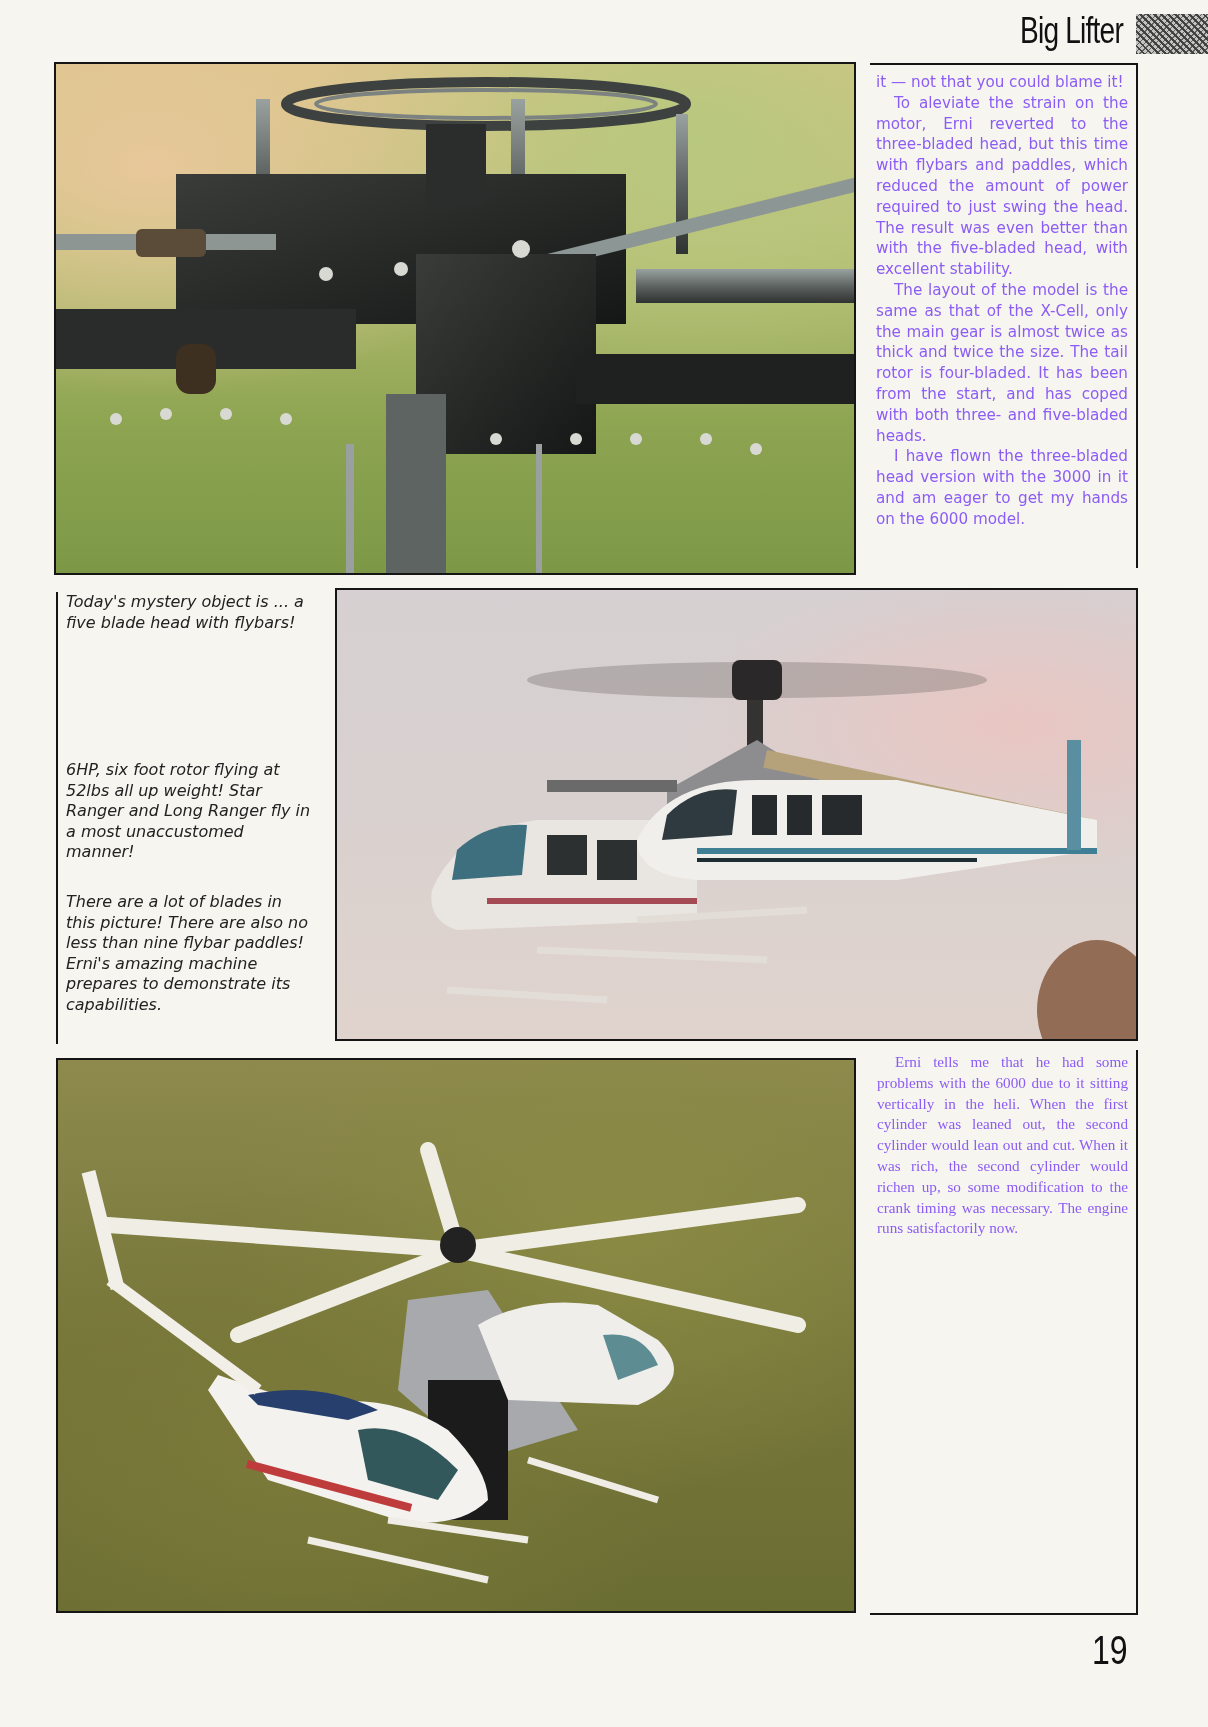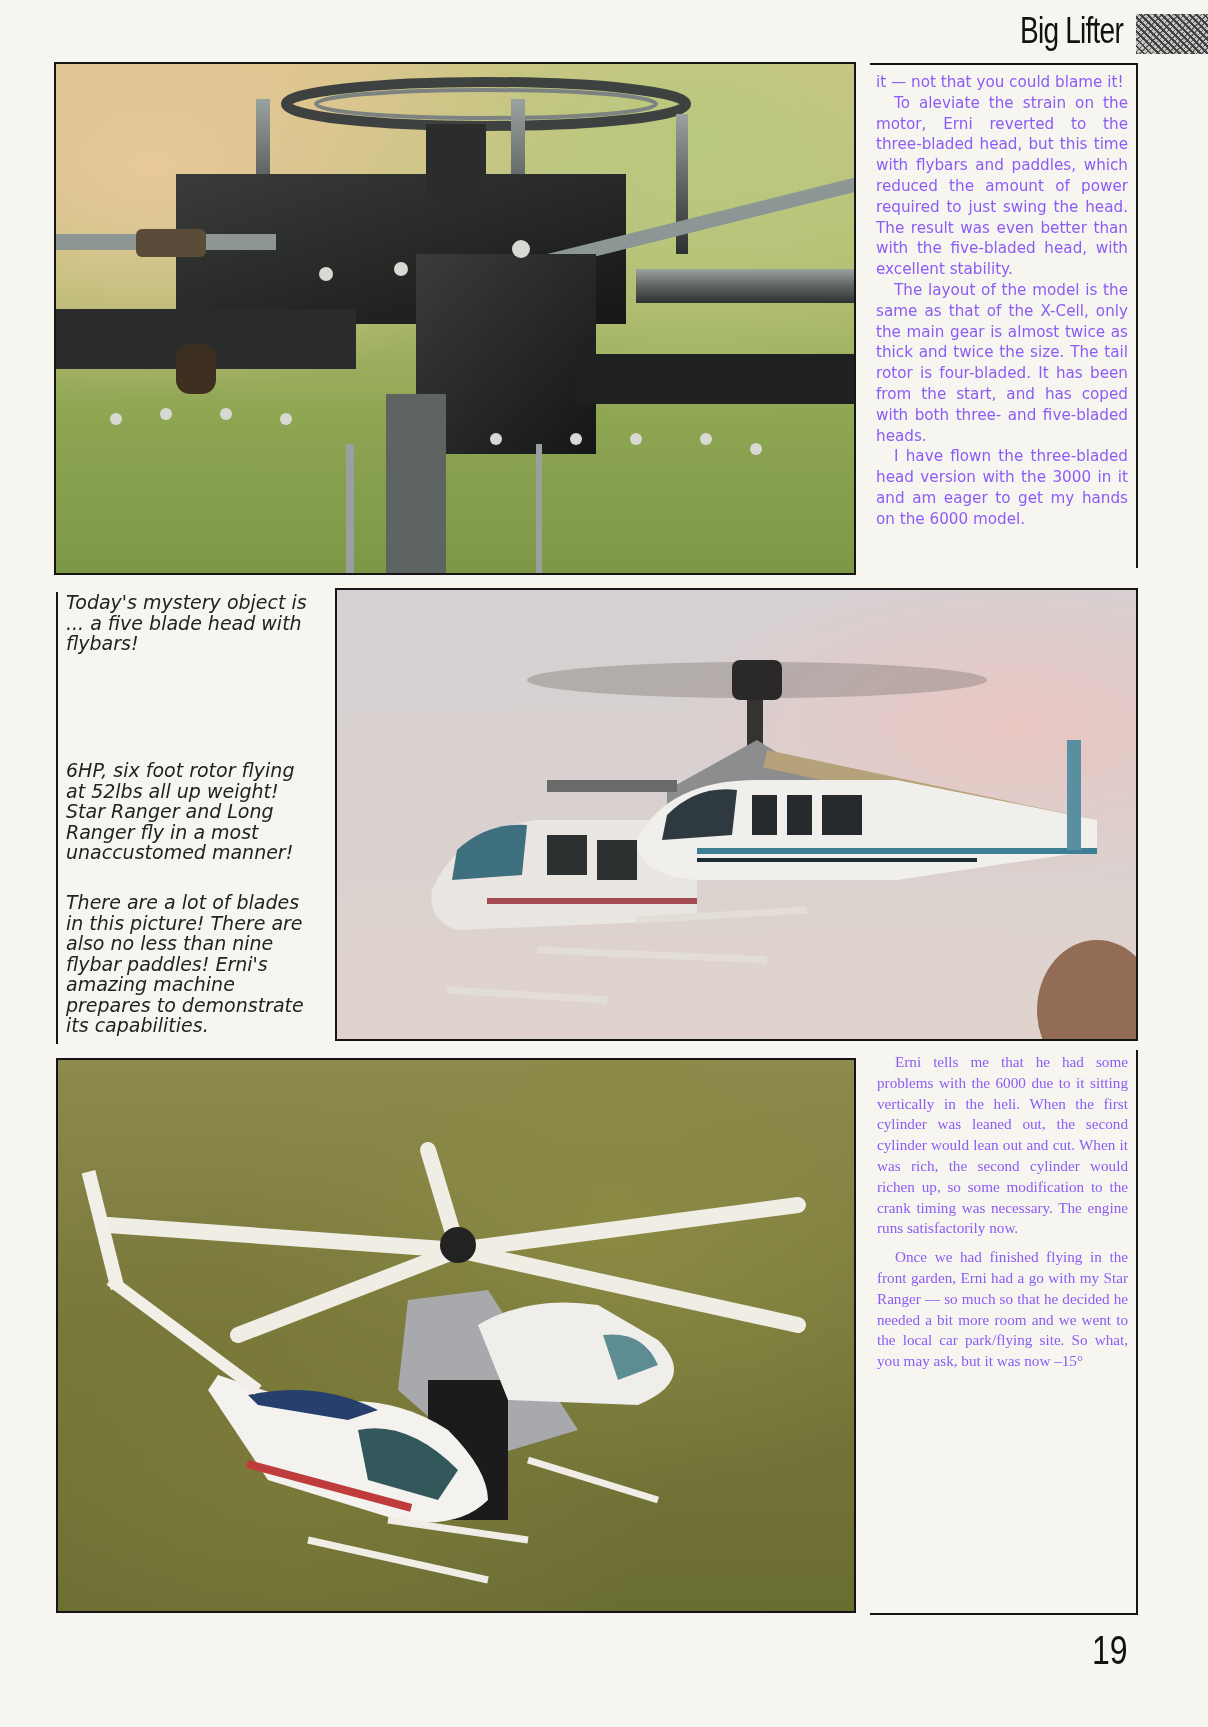--- a/index.html
+++ b/index.html
@@ -52,21 +52,21 @@
   .text-col p { margin: 0; text-indent: 18px; }
   .text-col p.noindent { text-indent: 0; }
   .col-box-top {
     left: 876px; top: 72px; width: 252px;
   }
   .col-box-bottom {
     left: 877px; top: 1052px; width: 251px; font-family: Liberation Serif, serif;
   }
   .rule { position: absolute; background: #151515; }
   .caption {
-    position: absolute; font-style: italic; font-size: 19px; line-height: 20.5px;
+    position: absolute; font-style: italic; font-size: 16px; line-height: 20.5px;
     color: #222; width: 250px; left: 66px;
   }
   .footer-date {
     position: absolute; left: 64px; top: 1724px;
     font-family: "DejaVu Sans", sans-serif; font-weight: bold; font-size: 14px; letter-spacing: 2.5px;
   }
   .page-number {
     position: absolute; left: 1092px; top: 1628px;
     font-family: "Liberation Sans", sans-serif; font-size: 40px; transform: scaleX(0.8); transform-origin: left top;
   }
@@ -206,17 +206,16 @@
       <line x1="470" y1="400" x2="600" y2="440"></line>
     </g>
   </svg>
 </div>
 
 <div class="rule" style="left:1136px;top:1050px;width:2px;height:565px;"></div>
 <div class="rule" style="left:870px;top:1613px;width:268px;height:2px;"></div>
 
 <div class="text-col col-box-bottom">
   <p>Erni tells me that he had some problems with the 6000 due to it sitting vertically in the heli. When the first cylinder was leaned out, the second cylinder would lean out and cut. When it was rich, the second cylinder would richen up, so some modification to the crank timing was necessary. The engine runs satisfactorily now.</p>
-  <p style="margin-top:8px;">Once we had finished flying in the front garden, Erni had a go with my Star Ranger — so much so that he decided he needed a bit more room and we went to the local car park/flying site. So what, you may ask, but it was now –15°</p>
 </div>
 
 <div class="footer-date">JUNE / JULY  1989</div>
 <div class="page-number">19</div>
 
 </body></html>

